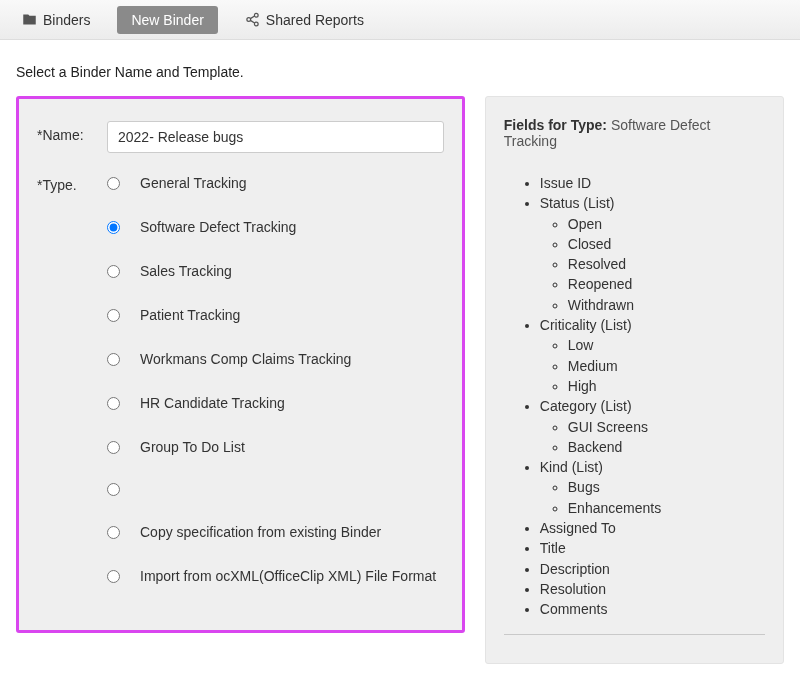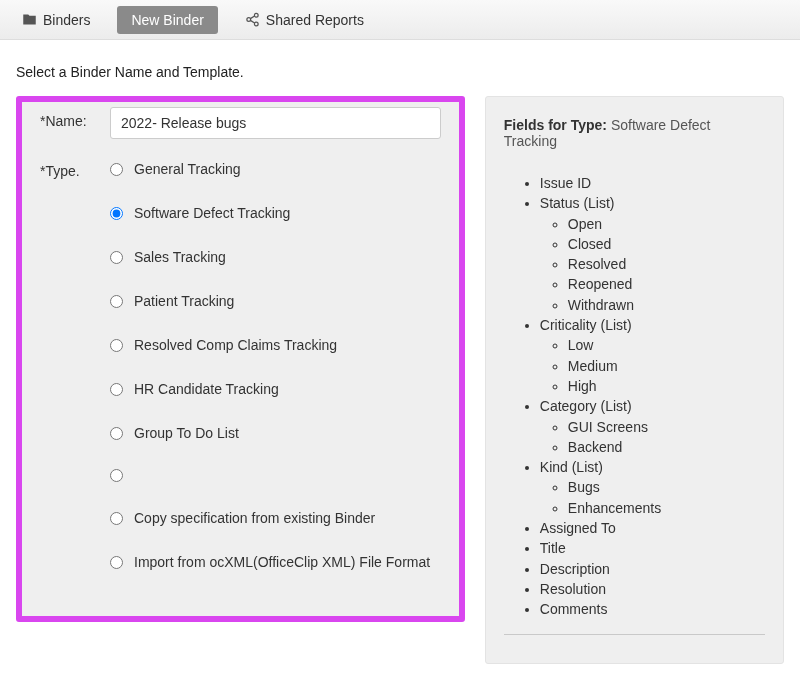--- a/index.html
+++ b/index.html
@@ -53,23 +53,23 @@
       color: #222;
     }
     .content-area {
       display: flex;
       gap: 20px;
       padding: 8px 16px 20px;
       align-items: flex-start;
     }
     .left-panel {
       background: #efefef;
-      border: 6px solid #d946ef;
-      border-radius: 3px;
-      padding: 5px 18px 28px;
+      border: 3px solid #d946ef;
+      border-radius: 3px;
+      padding: 22px 18px 28px;
       width: 450px;
     }
     .form-row {
       display: flex;
       align-items: flex-start;
       margin-bottom: 18px;
     }
     .form-label {
       width: 70px;
       font-size: 14px;
@@ -88,21 +88,21 @@
     .radio-list {
       flex: 1;
       display: flex;
       flex-direction: column;
       gap: 28px;
       padding-top: 4px;
     }
     .radio-item {
       display: flex;
       align-items: center;
-      gap: 11px;
+      gap: 20px;
       cursor: pointer;
       font-size: 14px;
       color: #333;
     }
     .radio-item input[type="radio"] {
       cursor: pointer;
     }
     .right-panel {
       background: #efefef;
       border: 1px solid #e3e3e3;
@@ -196,21 +196,21 @@
           <label class="radio-item">
             <input type="radio" name="binder-type" style="">
             <span>Sales Tracking</span>
           </label>
           <label class="radio-item">
             <input type="radio" name="binder-type" style="">
             <span>Patient Tracking</span>
           </label>
           <label class="radio-item">
             <input type="radio" name="binder-type" style="">
-            <span>Resolved Comp Claims Tracking</span>
+            <span>Workmans Comp Claims Tracking</span>
           </label>
           <label class="radio-item">
             <input type="radio" name="binder-type" style="">
             <span>HR Candidate Tracking</span>
           </label>
           <label class="radio-item">
             <input type="radio" name="binder-type" style="">
             <span>Group To Do List</span>
           </label>
           <label class="radio-item">

